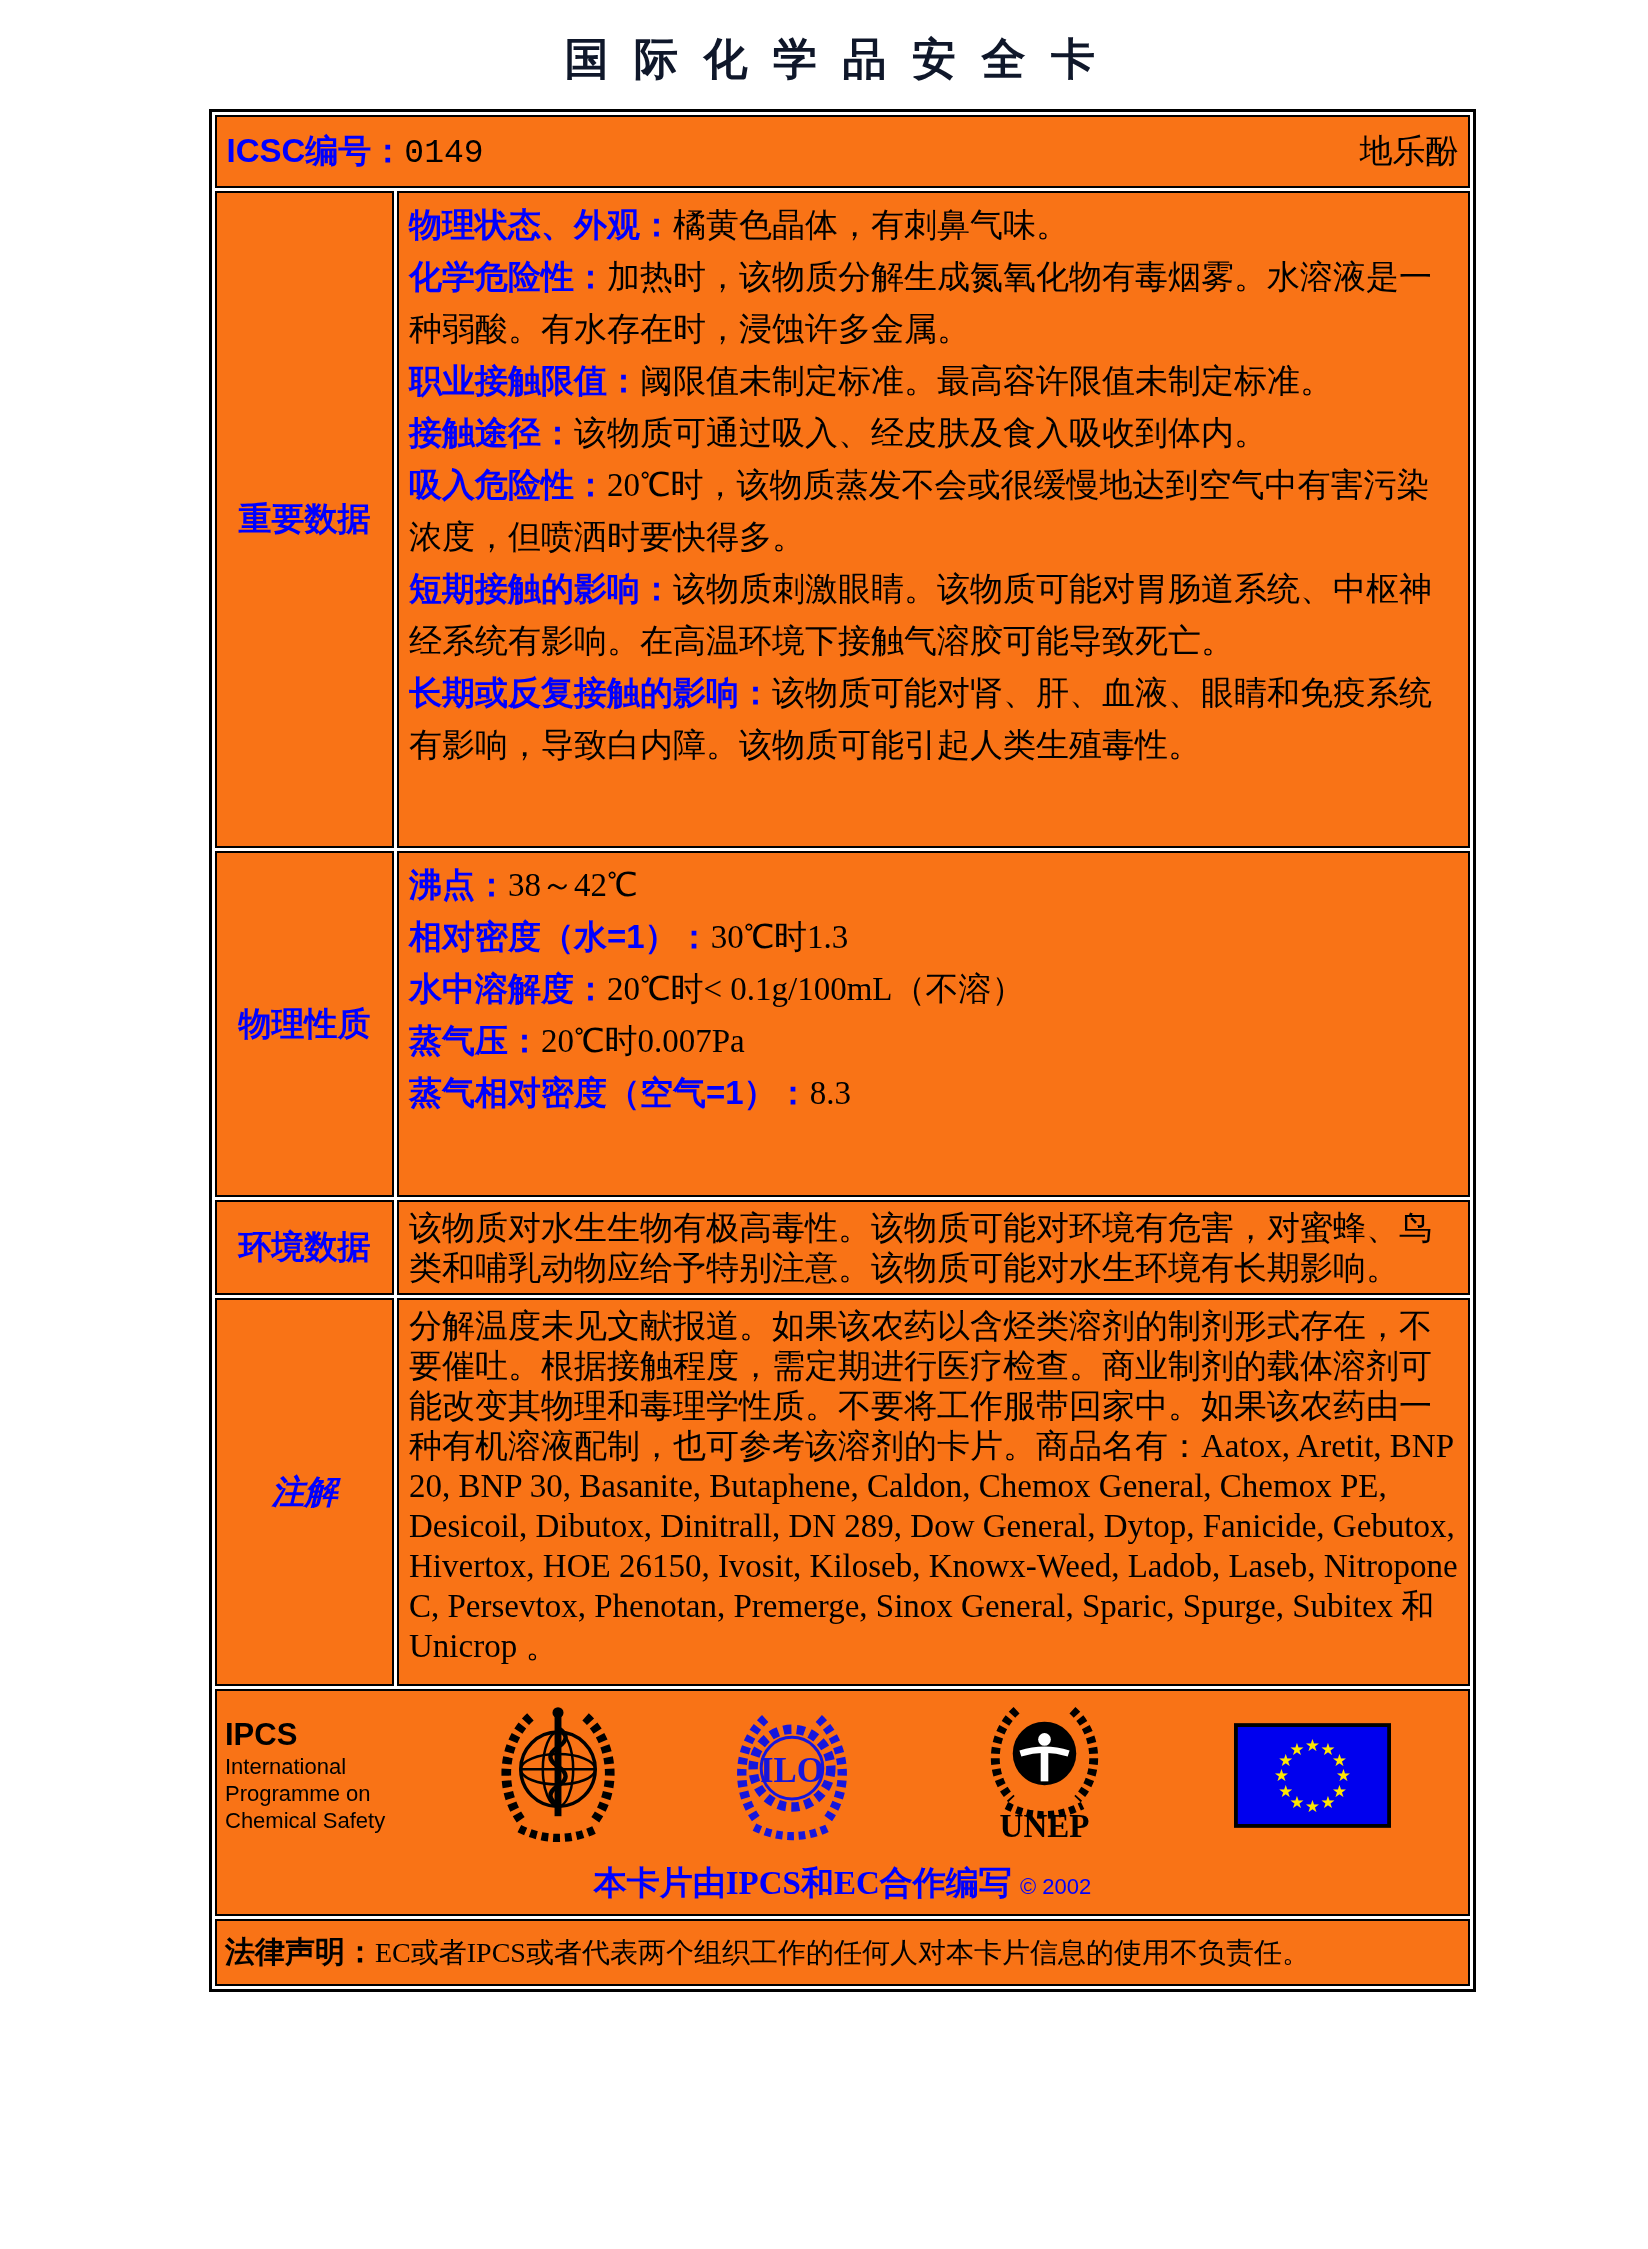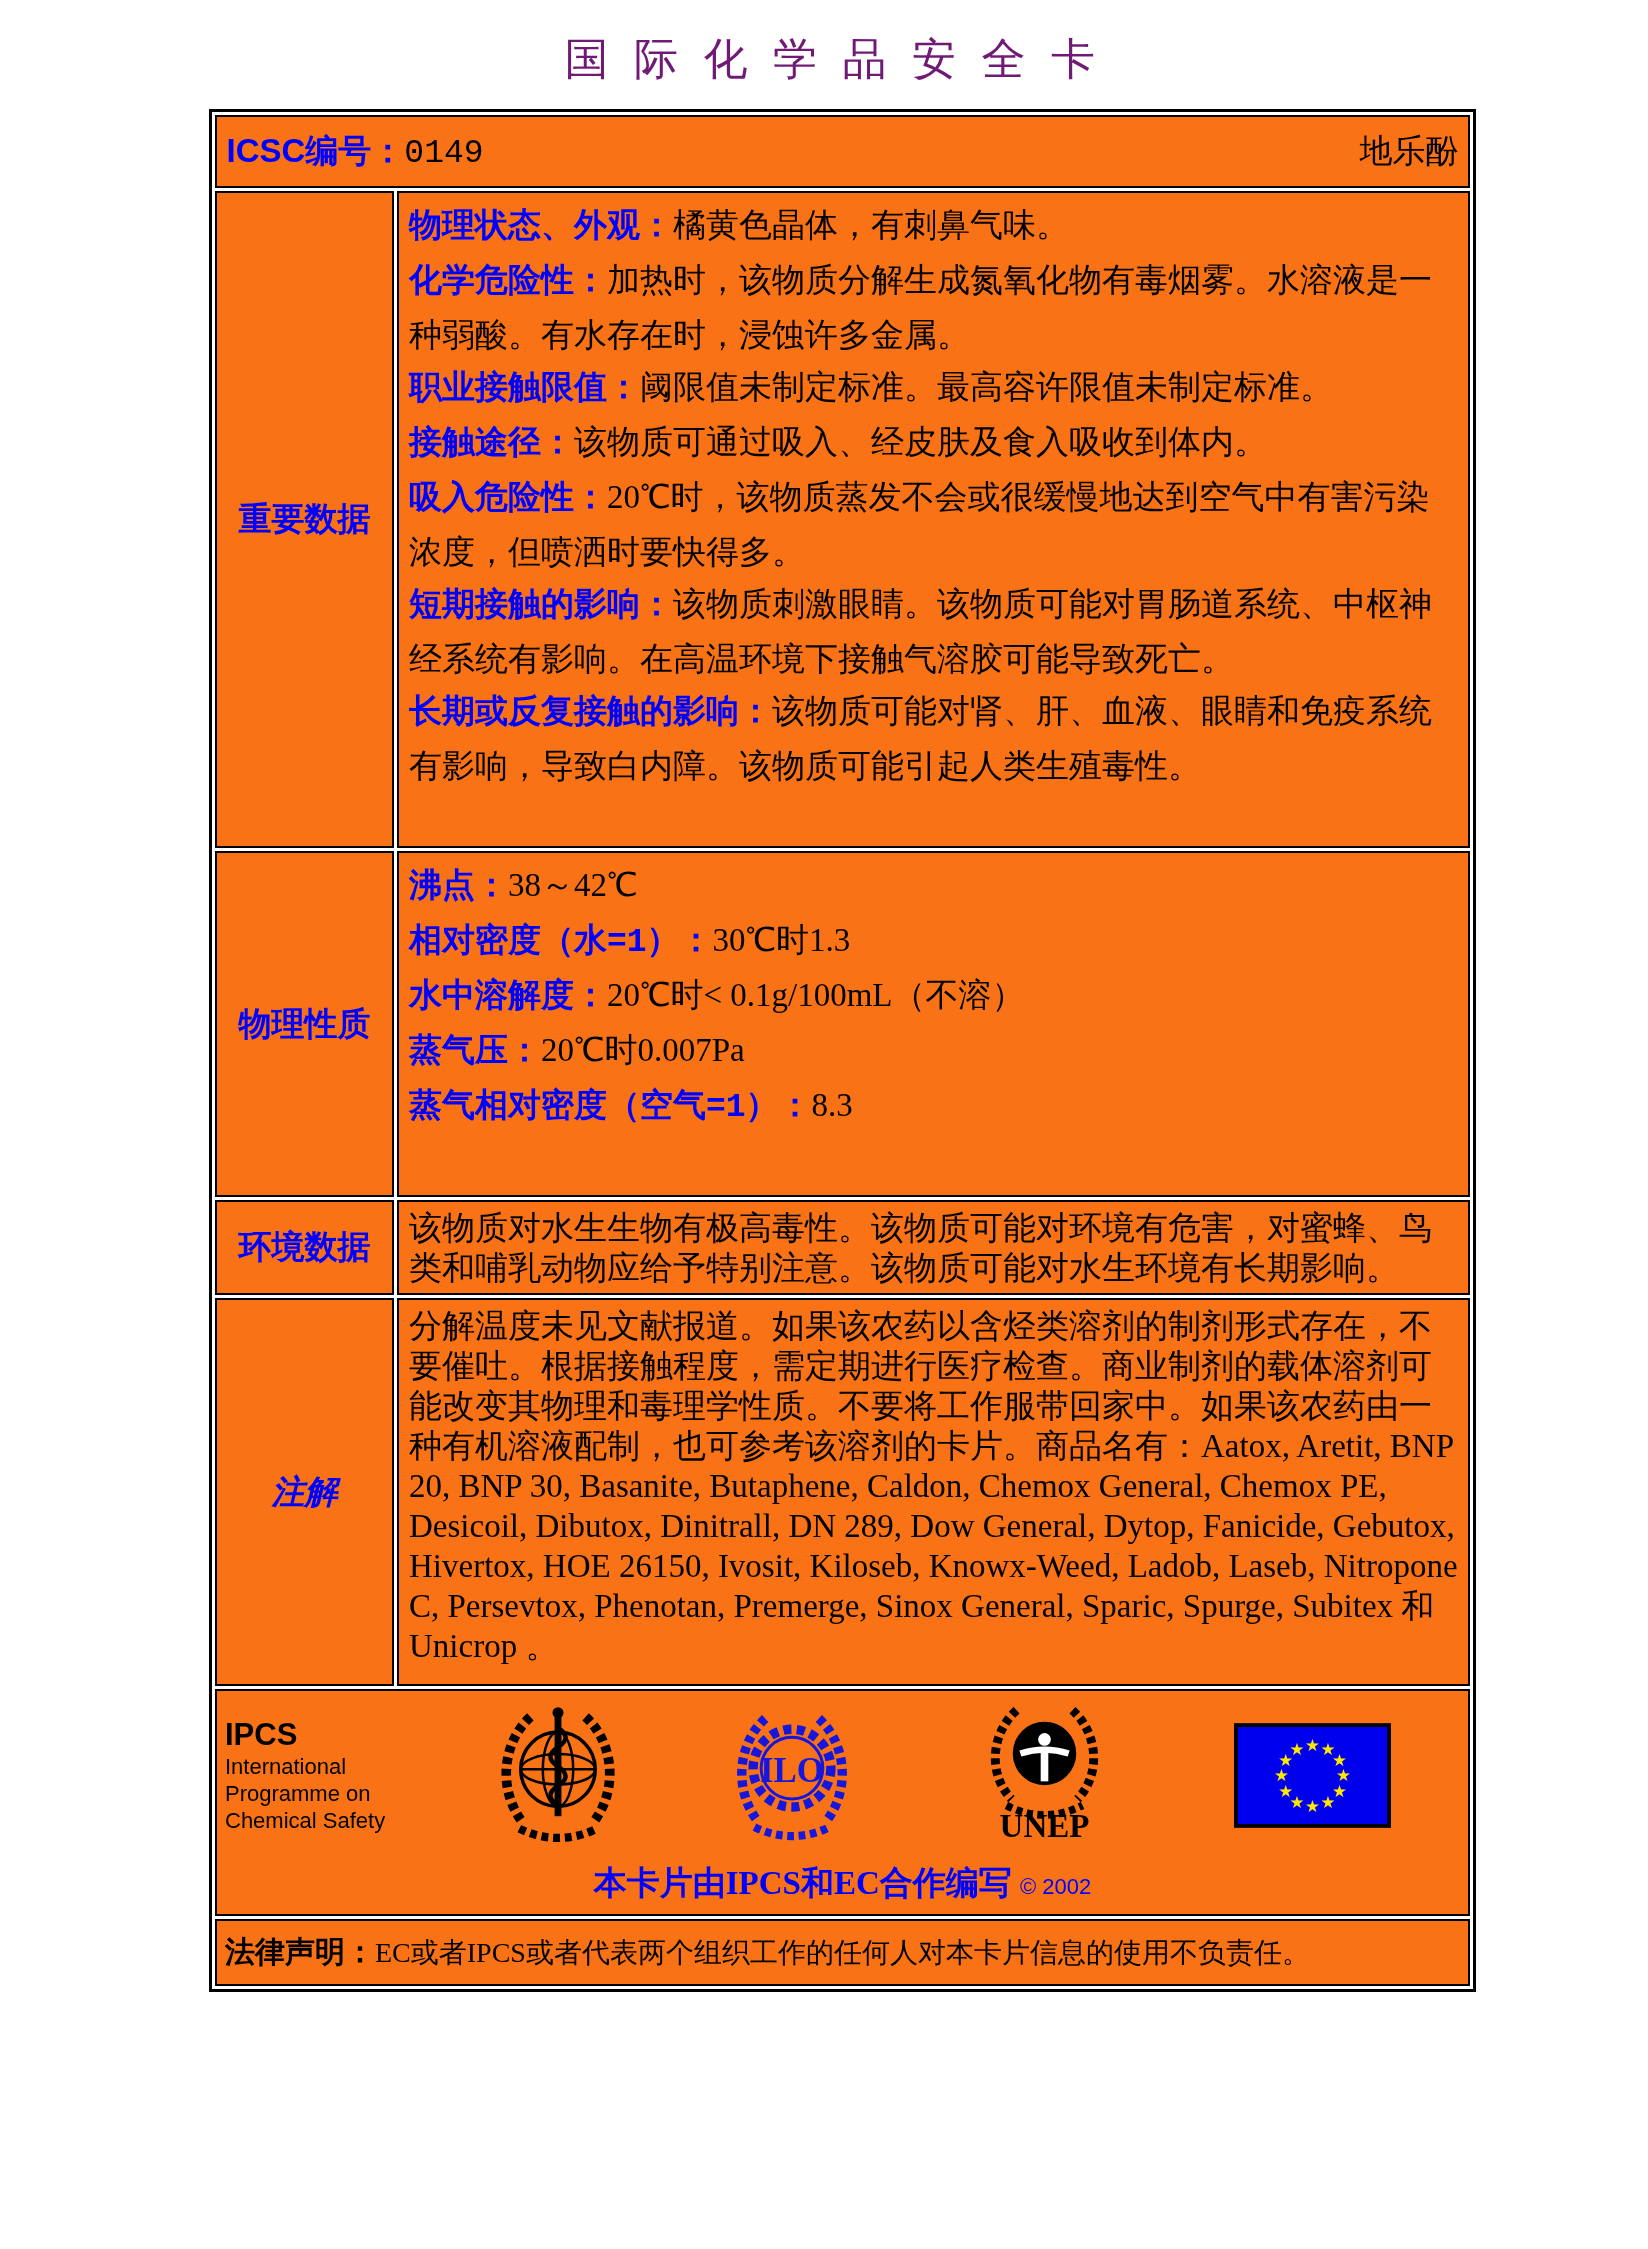--- a/index.html
+++ b/index.html
@@ -1,36 +1,36 @@
 <!DOCTYPE html>
 <html style="font-size:11.3px"><head>
 <meta charset="utf-8">
 <style>
   html,body{margin:0;padding:0;background:#ffffff;}
   .page{position:relative;width:1648px;height:2250px;background:#fff;overflow:hidden;
         font-family:"Liberation Serif","DejaVu Serif",serif;color:#000;}
   .title{width:1267px;margin:30px 0 0 209px;text-align:center;
          font-family:"Liberation Sans","DejaVu Sans",sans-serif;
-         font-weight:normal;font-size:44px;letter-spacing:25.5px;color:#701a75;white-space:nowrap;}
+         font-weight:bold;font-size:44px;letter-spacing:25.5px;color:#0f172a;white-space:nowrap;}
   table.card{margin:20px 0 0 209px;width:1267px;border:3.5px solid #000;
              border-collapse:separate;border-spacing:3.5px;background:#fff;}
   td{border:2.1px solid #000;vertical-align:middle;background:#f97316;}
   td.lblcell{width:173px;text-align:center;
              font-family:"Liberation Sans","DejaVu Sans",sans-serif;
              font-weight:bold;font-size:33px;color:#0000FF;}
   td.content{padding:5.7px 10px;vertical-align:top;}
   .hdrflex{display:flex;justify-content:space-between;align-items:center;padding:0 8.5px;}
   .icsc-label{font-family:"Liberation Sans","DejaVu Sans",sans-serif;font-weight:bold;
               font-size:33px;color:#0000FF;}
   .icsc-num,.chem-name{font-family:"Liberation Mono","DejaVu Sans Mono",monospace;
               font-size:33px;color:#000;}
   p.item{margin:0;font-size:33px;}
   .lh-wide p.item{line-height:52px;}
   .lh-tight p.item{line-height:40px;}
-  .blbl{font-family:Liberation Mono, monospace;font-weight:bold;color:#0000FF;}
+  .blbl{font-family:Liberation Sans, sans-serif;font-weight:bold;color:#0000FF;}
   .btxt{font-family:Liberation Serif, serif;color:#000;}
   .logorow{display:flex;align-items:center;padding:7px 0 0 7px;}
   .ipcsblock{width:180px;font-family:"Liberation Sans","DejaVu Sans",sans-serif;color:#000;}
   .ipcs-acro{font-size:31px;font-weight:bold;line-height:37px;}
   .ipcs-line{font-size:22px;line-height:27px;}
   .logo{flex:none;}
   .who{margin-left:84px;} .ilo{margin-left:98px;} .unep{margin-left:122px;} .eu{margin-left:126px;}
   .caption{ text-align:center;margin:10px 0 7px 0;font-size:33px;color:#0000FF;
             font-family:"Liberation Serif","DejaVu Serif",serif;font-weight:bold;}
   .copyright{font-weight:normal;font-family:"Liberation Sans","DejaVu Sans",sans-serif;font-size:22px;}

